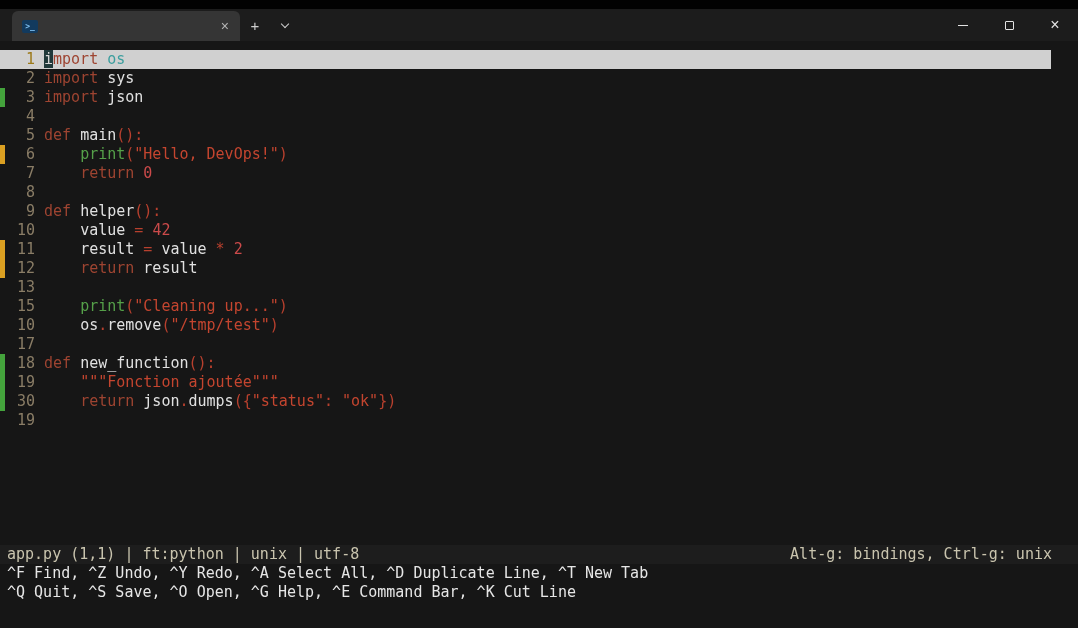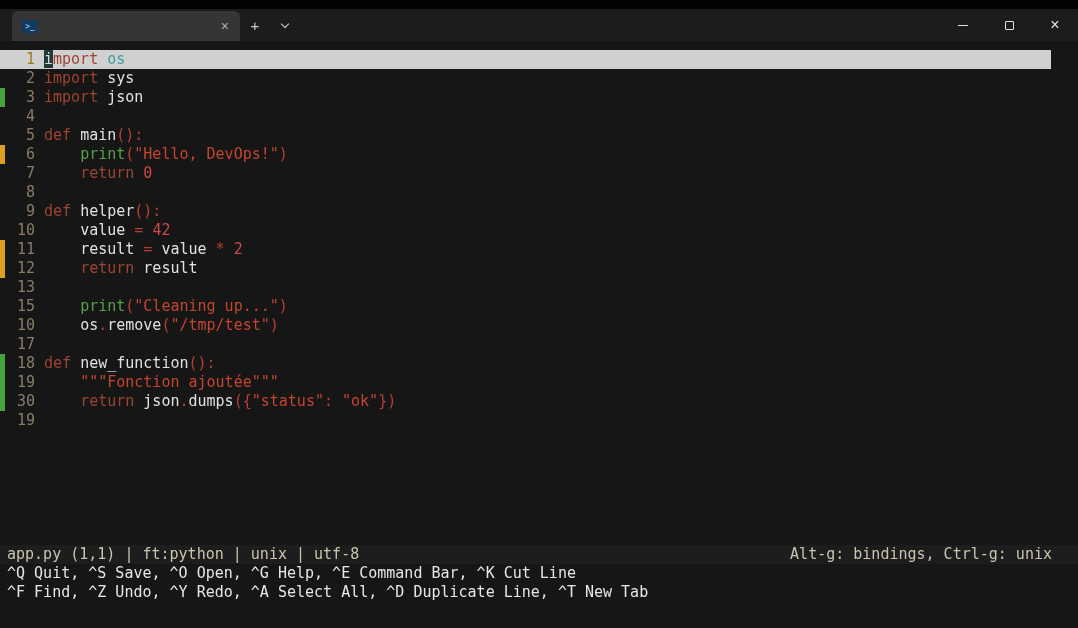--- a/index.html
+++ b/index.html
@@ -217,17 +217,17 @@
           <span class="lnum">19</span>
           <span class="code"></span>
         </div>
       </div>
     <div class="fill"></div>
     <div class="statusbar">
       <span>app.py (1,1) | ft:python | unix | utf-8</span>
       <span class="status-spacer"></span>
       <span>Alt-g: bindings, Ctrl-g: unix</span>
     </div>
+    <div class="helpline">^F Find, ^Z Undo, ^Y Redo, ^A Select All, ^D Duplicate Line, ^T New Tab</div>
     <div class="helpline">^Q Quit, ^S Save, ^O Open, ^G Help, ^E Command Bar, ^K Cut Line</div>
-    <div class="helpline">^F Find, ^Z Undo, ^Y Redo, ^A Select All, ^D Duplicate Line, ^T New Tab</div>
     <div class="bottom-pad"></div>
   </div>
 </div>
 
 </body></html>

